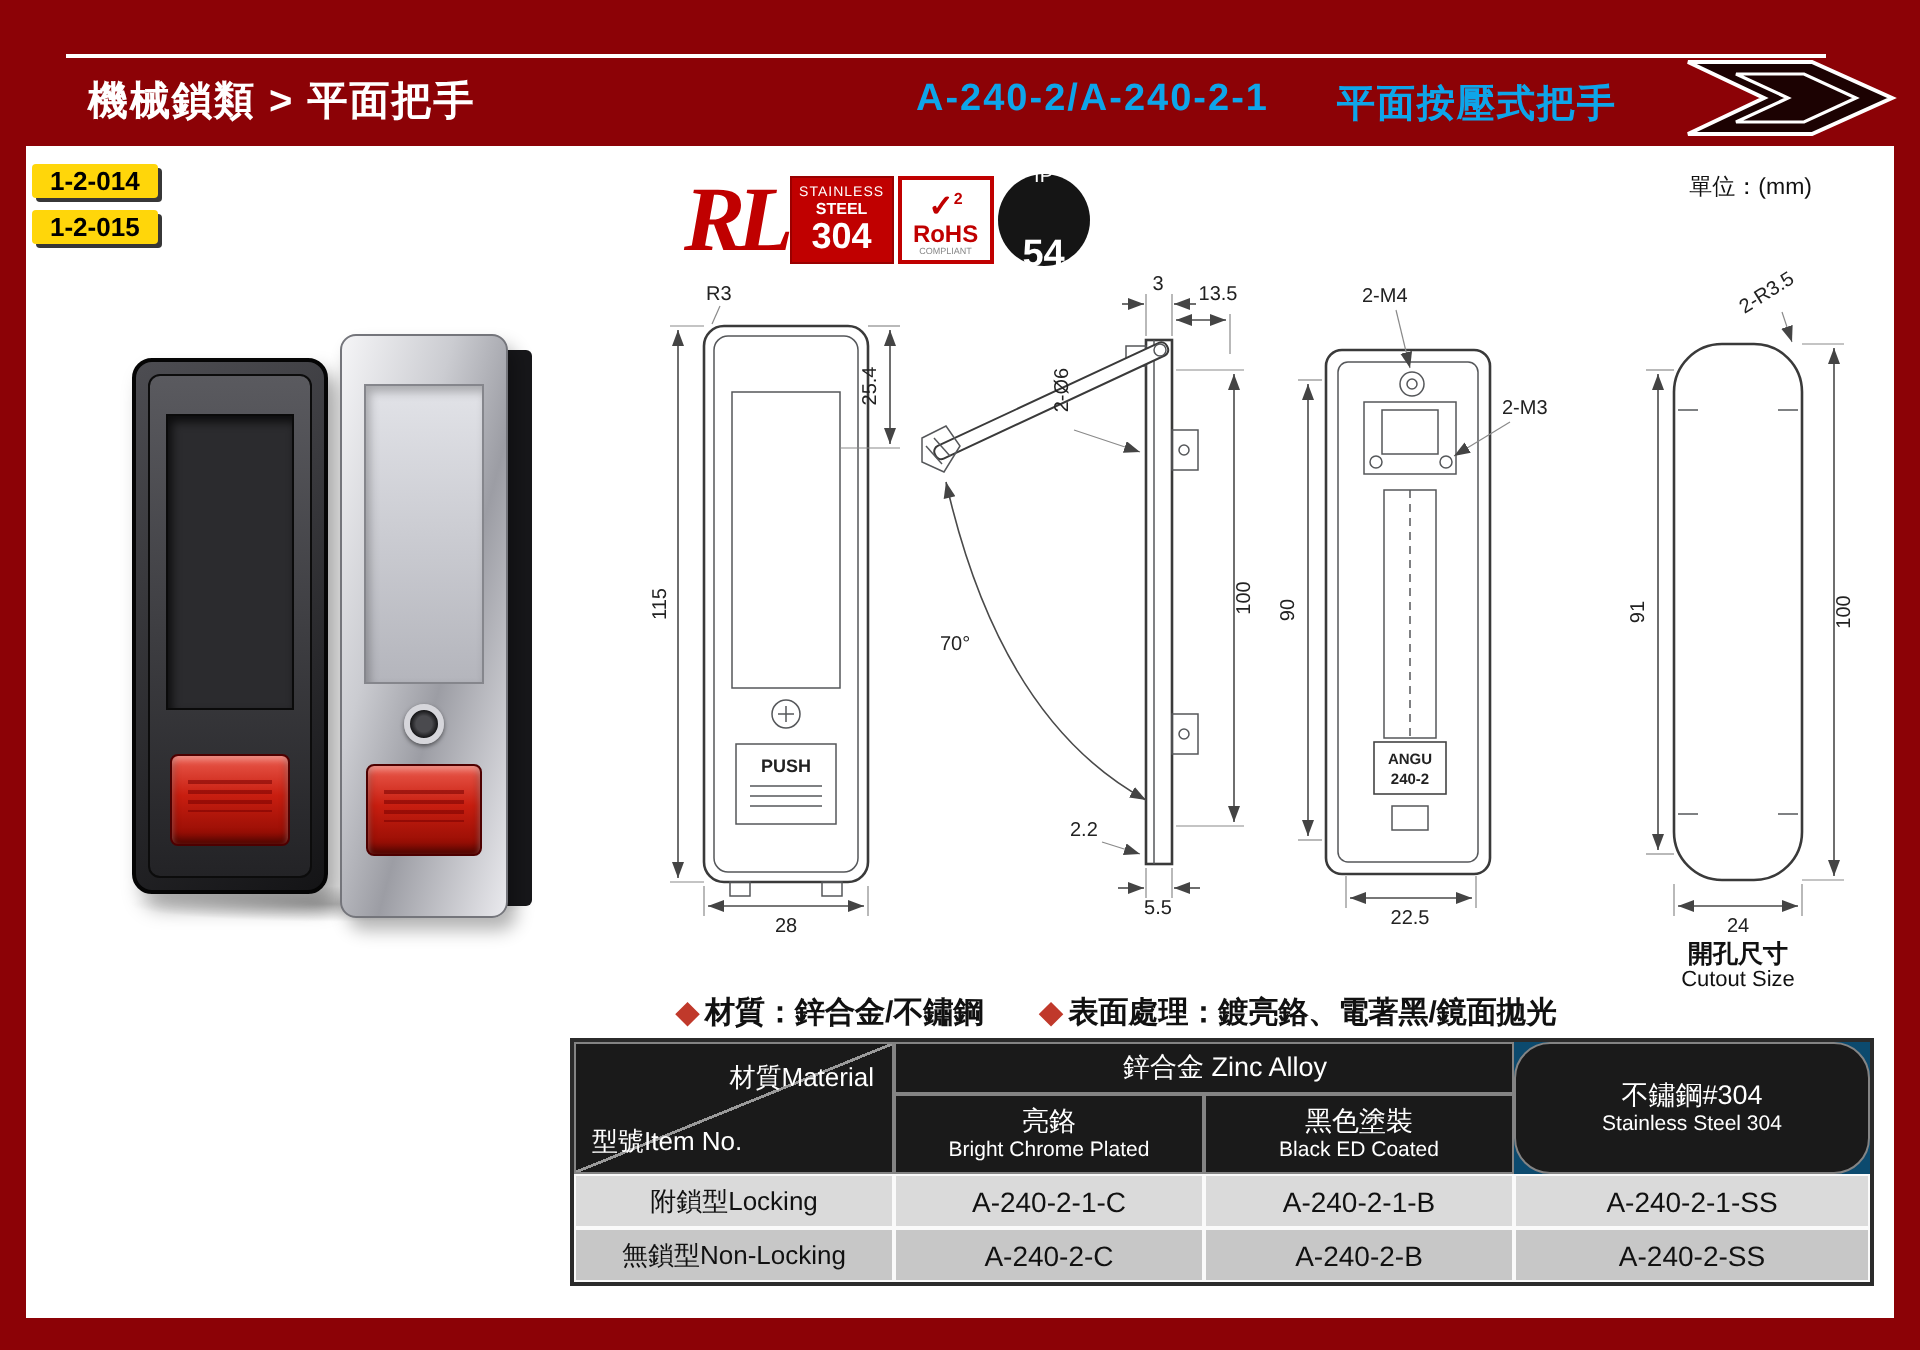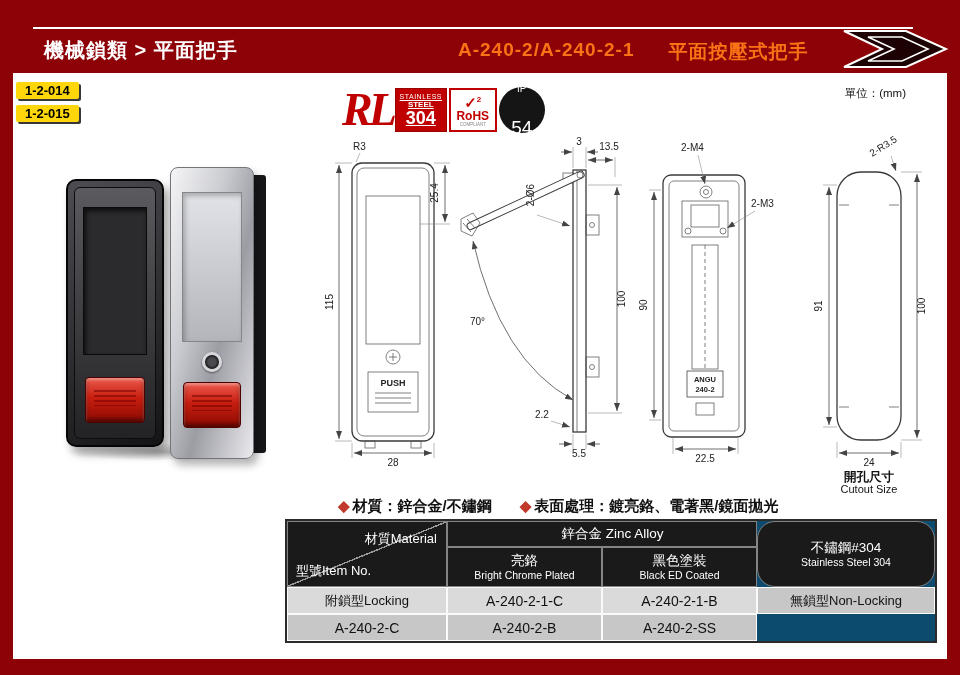--- a/index.html
+++ b/index.html
@@ -3,41 +3,41 @@
 <meta charset="utf-8">
 <style>
   * { margin:0; padding:0; box-sizing:border-box; }
   body { font-family:"Liberation Sans", sans-serif; }
   .page { position:relative; width:960px; height:675px; background:#8c0206; overflow:hidden; }
   .content { position:absolute; left:13px; top:73px; right:13px; bottom:16px; background:#ffffff; }
 
   
   .topline { position:absolute; left:33px; top:27px; width:880px; height:2px; background:#ffffff; }
   .breadcrumb { position:absolute; left:44px; top:37px; color:#ffffff; font-size:20px; font-weight:bold; letter-spacing:1px; }
-  .prod-title { position:absolute; left:458px; top:39px; display:flex; gap:34px; color:#f97316; font-size:19px; font-weight:bold; letter-spacing:1px; }
+  .prod-title { position:absolute; left:458px; top:39px; display:flex; gap:34px; color:#0ea5e9; font-size:19px; font-weight:bold; letter-spacing:1px; }
   .hdr-arrow { position:absolute; right:8px; top:26px; }
 
   
   .badge { position:absolute; left:16px; background:#ffd60a; color:#000; font-weight:bold; font-size:13px; padding:1px 9px; border-radius:2px; box-shadow:2px 2px 0 rgba(20,20,20,.85); }
   .badge1 { top:82px; } .badge2 { top:105px; }
   .unit { position:absolute; right:54px; top:86px; font-size:11.5px; color:#111; }
 
   
   .logos { position:absolute; left:342px; top:86px; height:48px; display:flex; align-items:center; gap:2px; }
   .logo-rl { font-family:"Liberation Serif", serif; font-style:italic; font-weight:bold; font-size:46px; color:#c00000; letter-spacing:-4px; line-height:44px; }
-  .logo-ss { width:52px; height:44px; background:#c00000; color:#fff; text-align:center; display:flex; flex-direction:column; justify-content:center; border:1px solid #900;text-decoration:underline; }
+  .logo-ss { width:52px; height:44px; background:#c00000; color:#fff; text-align:center; display:flex; flex-direction:column; justify-content:center; border:1px solid #900; }
   .logo-ss .l1 { font-size:7px; letter-spacing:.5px; } .logo-ss .l2 { font-size:8px; font-weight:bold; }
   .logo-ss .l3 { font-size:18px; font-weight:bold; line-height:18px; }
   .logo-rohs { width:48px; height:44px; border:2px solid #c00000; background:#fff; color:#c00000; text-align:center; display:flex; flex-direction:column; justify-content:center; }
   .logo-rohs .chk { font-size:15px; font-weight:bold; line-height:14px; }
   .logo-rohs .chk sup { font-size:8px; }
   .logo-rohs .name { font-size:12px; font-weight:bold; line-height:12px; }
   .logo-rohs .sub { font-size:4.5px; color:#888; }
   .logo-ip { width:46px; height:46px; border-radius:50%; background:#151515; color:#fff; text-align:center; display:flex; flex-direction:column; justify-content:center; }
-  .logo-ip .ip { font-size:10px; line-height:10px; } .logo-ip .num { font-size:19px; font-weight:normal; line-height:19px;margin-top:24px; }
+  .logo-ip .ip { font-size:10px; line-height:10px; } .logo-ip .num { font-size:19px; font-weight:bold; line-height:19px;margin-top:24px; }
 
   
   .photos { position:absolute; left:58px; top:165px; width:215px; height:302px; }
   .ph-shadow { position:absolute; left:6px; top:278px; width:205px; height:18px; background:radial-gradient(ellipse at center, rgba(0,0,0,.28), transparent 70%); }
   .h-black { position:absolute; left:8px; top:14px; width:98px; height:268px; border-radius:10px;
              background:linear-gradient(145deg,#4d4d52,#141416); border:2px solid #050505; box-shadow:5px 7px 10px rgba(0,0,0,.35); }
   .h-black .bezel { position:absolute; inset:6px; border-radius:6px; background:linear-gradient(180deg,#5a5a5f,#232326); border:1px solid #0c0c0c; }
   .h-black .recess { position:absolute; left:15px; right:15px; top:26px; height:148px; background:#2b2b2e; border:1px solid #0a0a0a; box-shadow:inset 2px 3px 5px rgba(0,0,0,.7); }
   .btn-red { position:absolute; border-radius:4px; border:1px solid #4d0000;
              background:linear-gradient(180deg,#ea5a4c 0%, #c81e10 45%, #8c0a02 100%);
@@ -299,19 +299,20 @@
         <span class="l2">Bright Chrome Plated</span>
     </div>
     <div class="th c-black">
       <span class="l1">黑色塗裝</span>
         <span class="l2">Black ED Coated</span>
     </div>
 
     <div class="td row-a t-type">附鎖型Locking</div>
     <div class="td row-a">A-240-2-1-C</div>
     <div class="td row-a">A-240-2-1-B</div>
+    <div class="td row-a">A-240-2-1-SS</div>
 
     <div class="td row-b t-type">無鎖型Non-Locking</div>
     <div class="td row-b">A-240-2-C</div>
     <div class="td row-b">A-240-2-B</div>
     <div class="td row-b">A-240-2-SS</div>
   </div>
 </div>
 
 </body></html>

